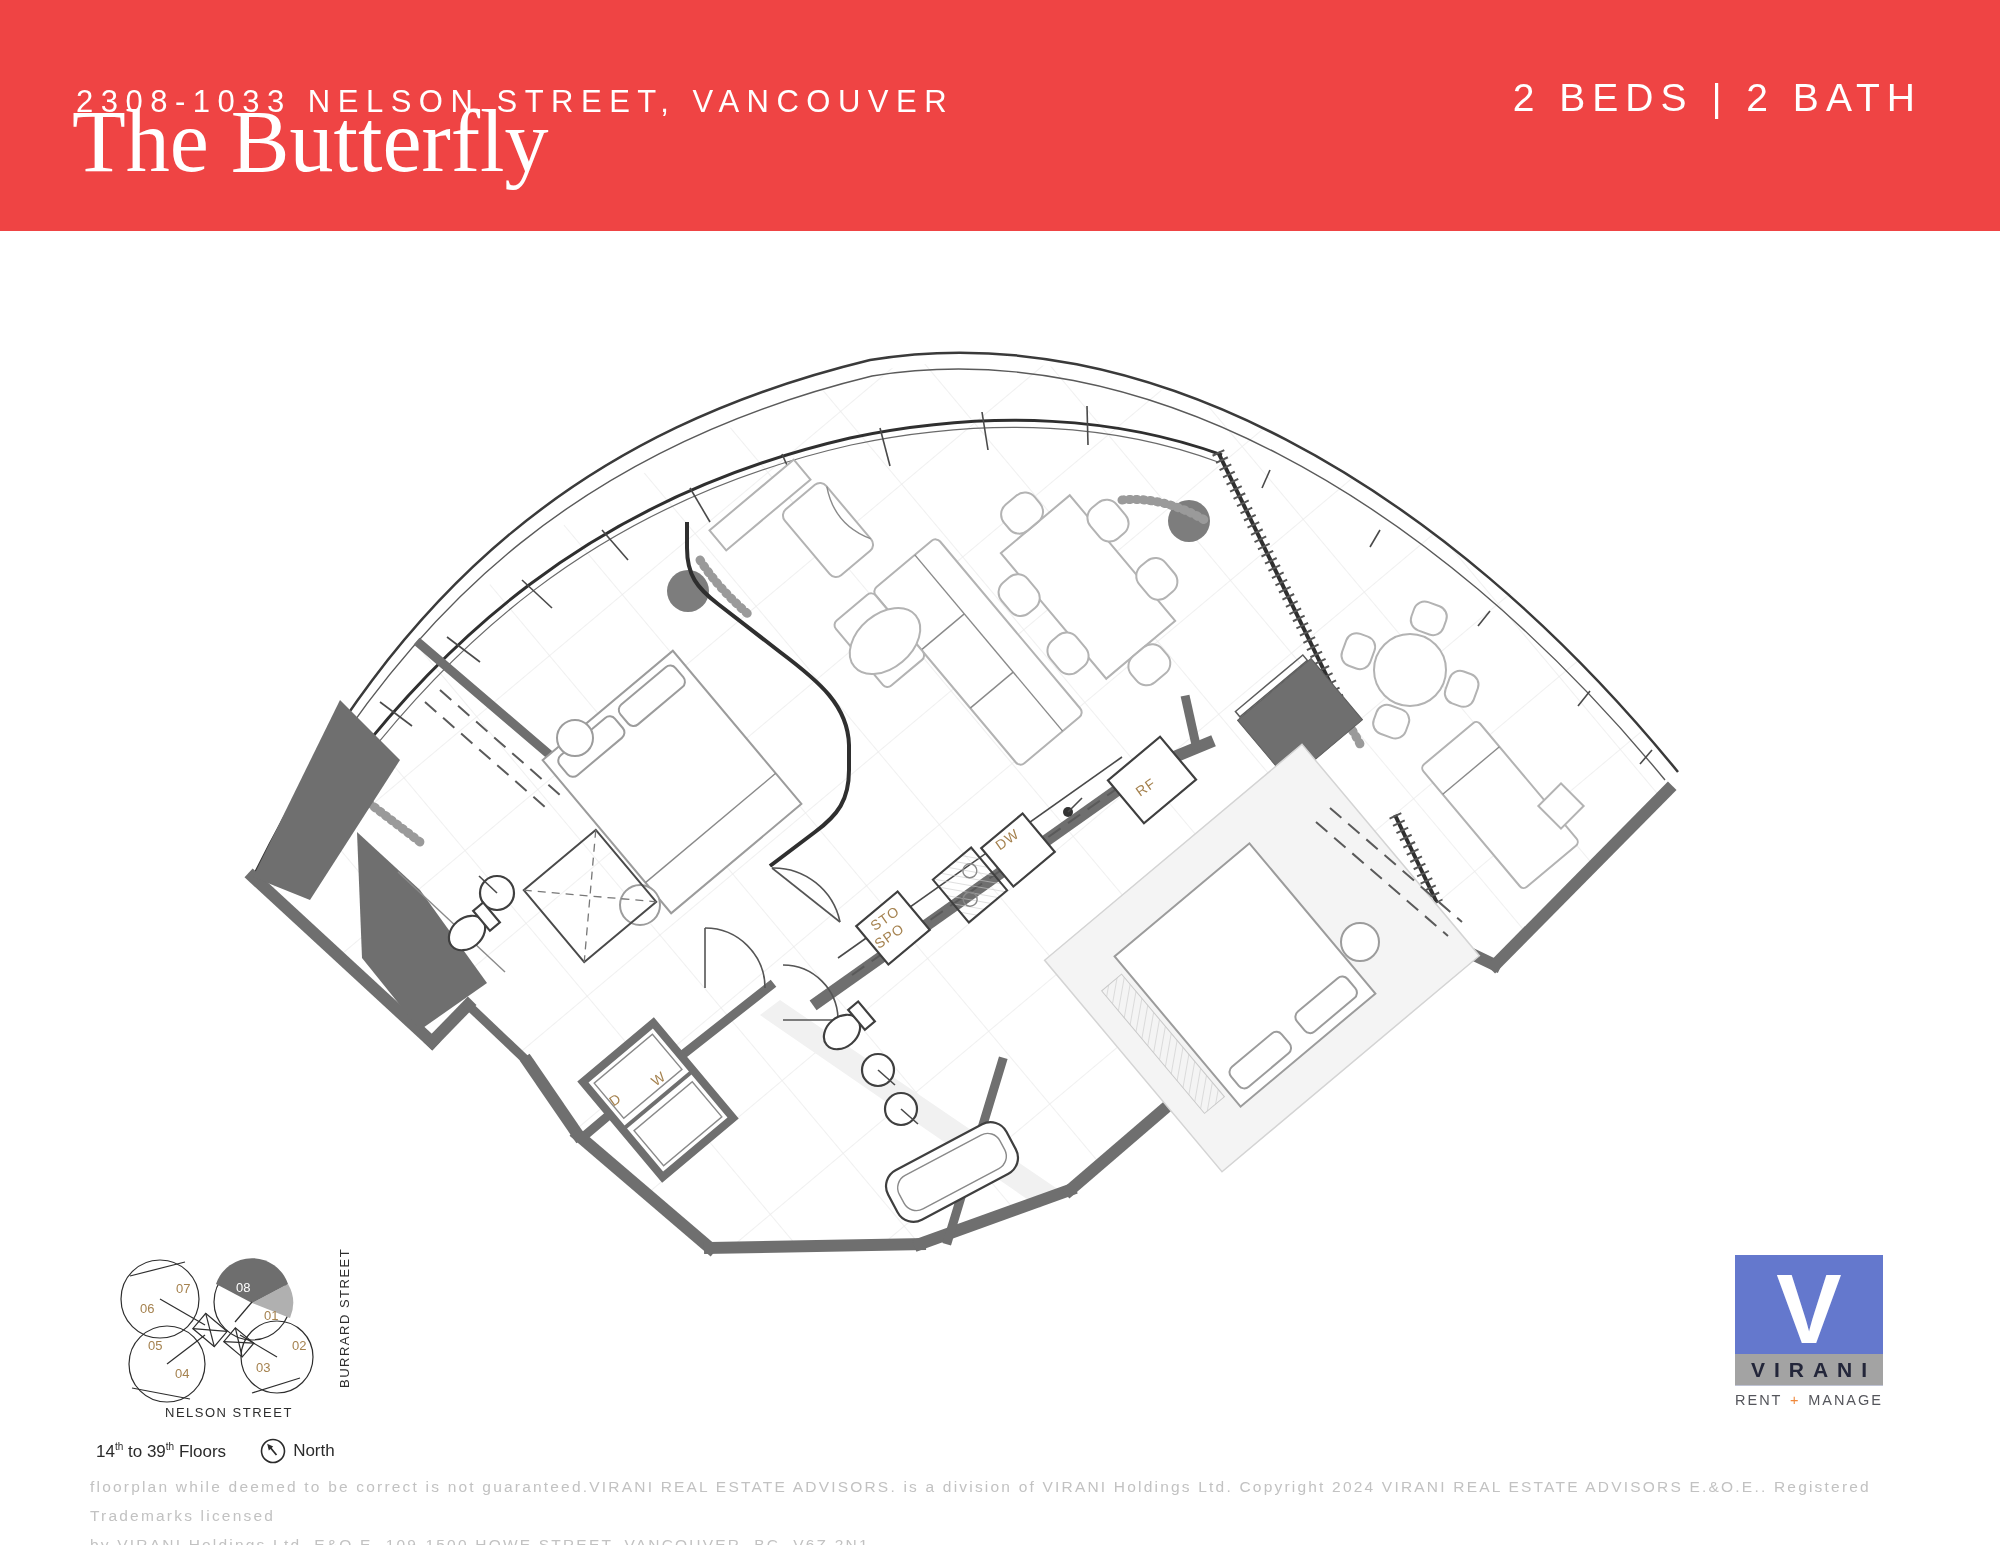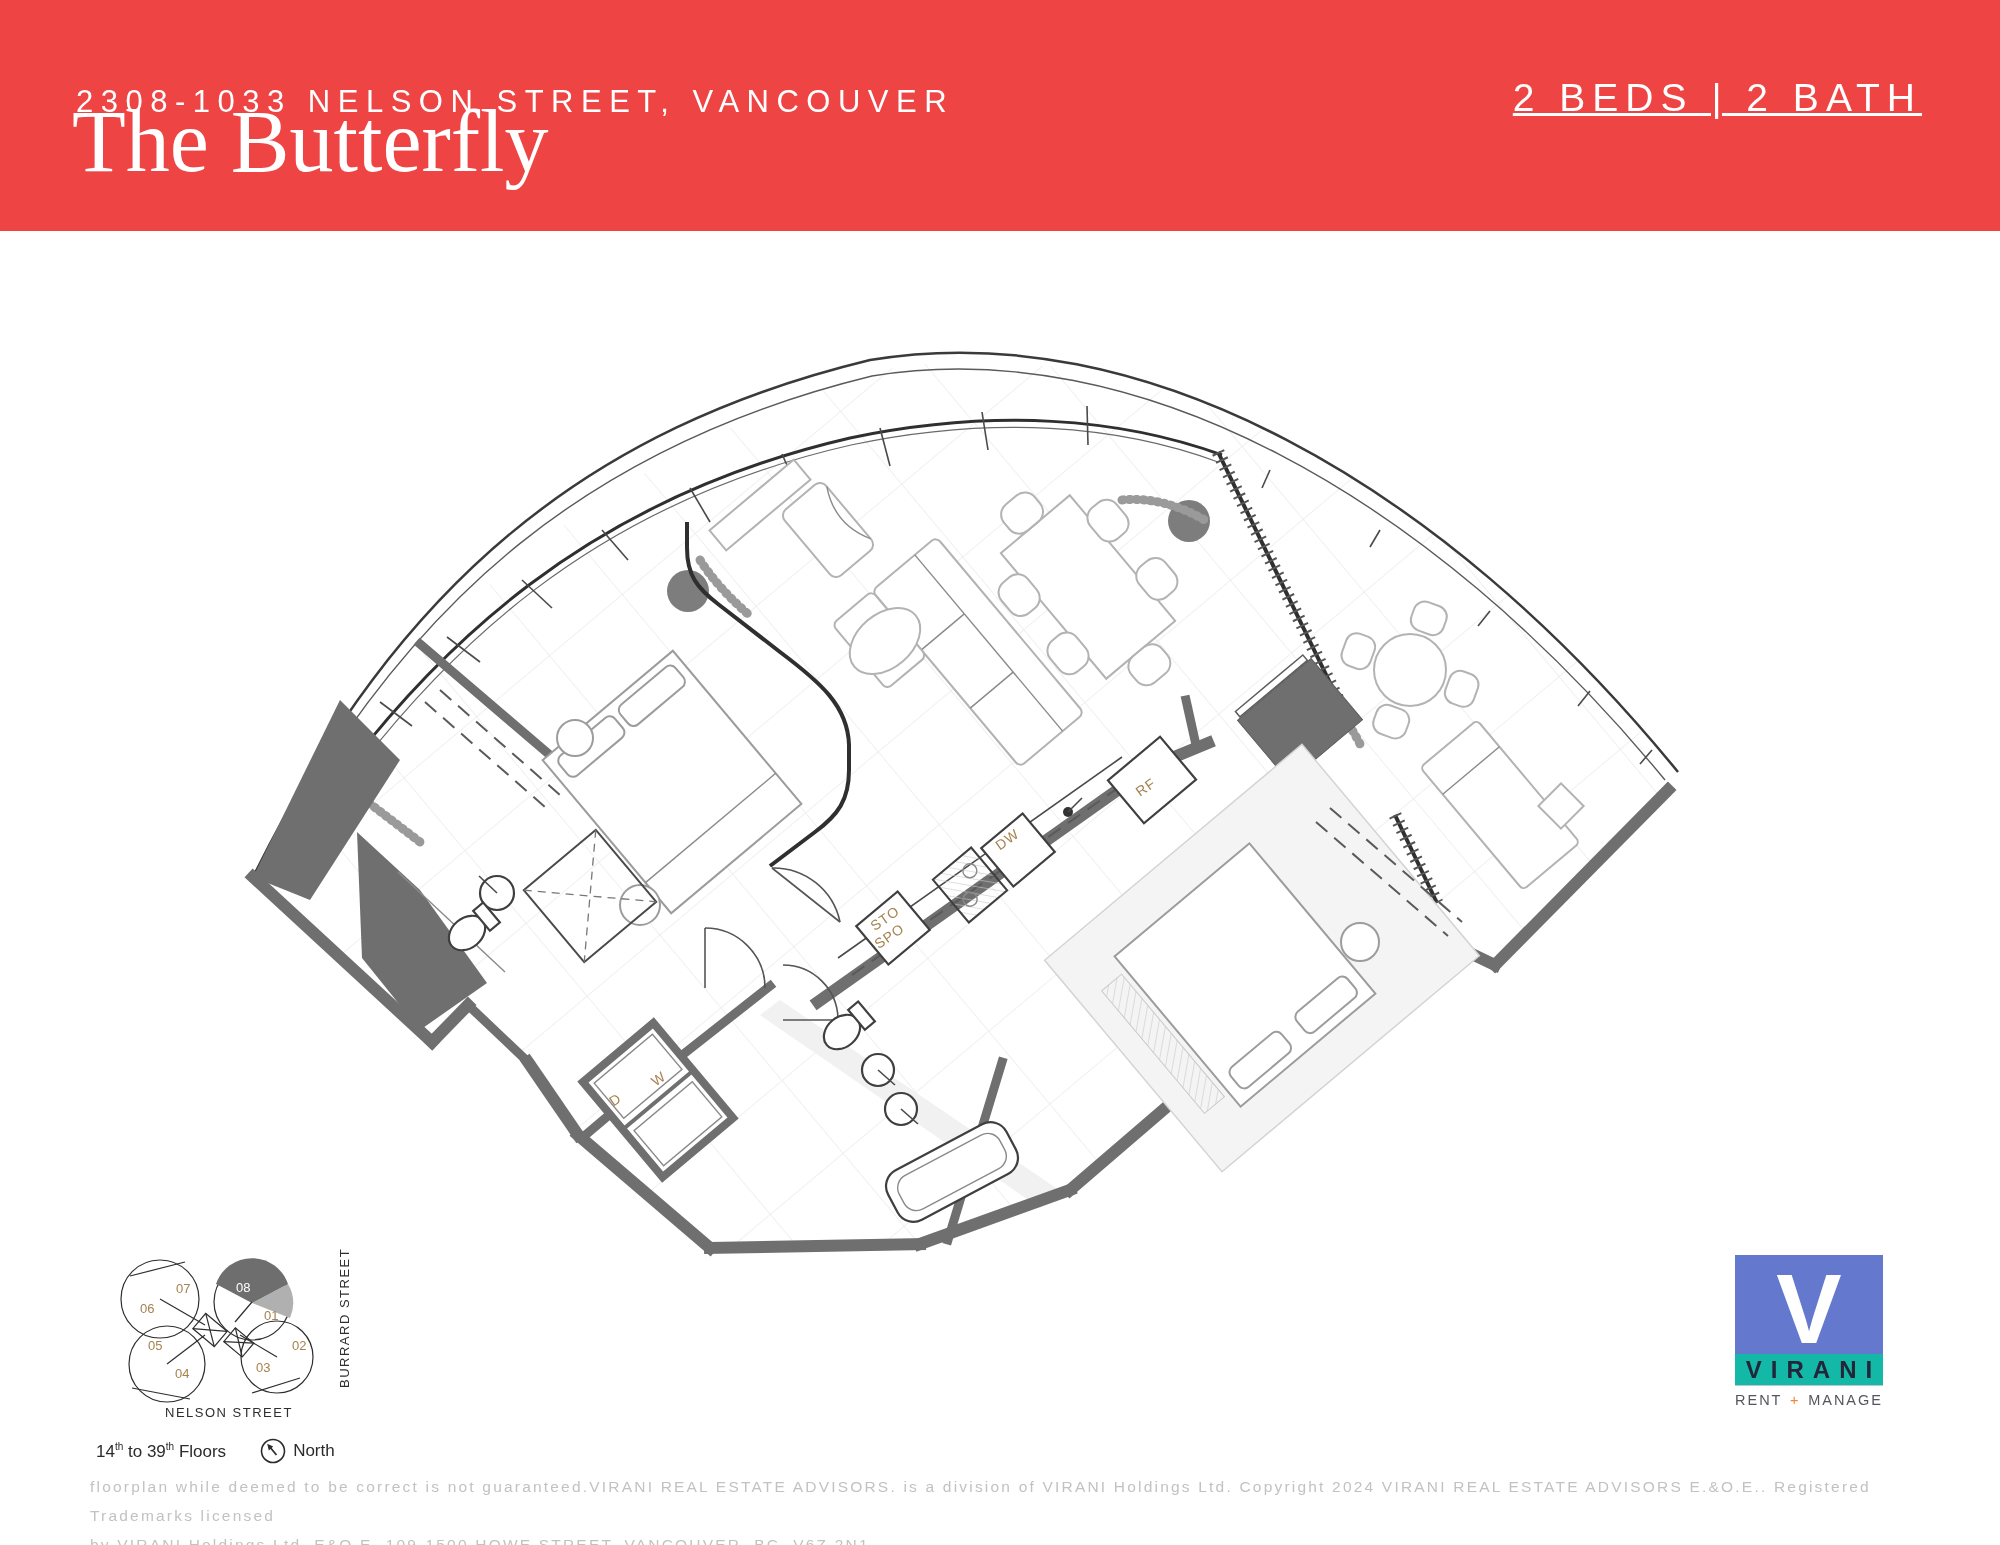--- a/index.html
+++ b/index.html
@@ -4,21 +4,21 @@
 <style>
   html,body{margin:0;padding:0;background:#ffffff;}
   .page{position:relative;width:2000px;height:1545px;background:#ffffff;overflow:hidden;
         font-family:"Liberation Sans",sans-serif;}
   
   .hdr{position:absolute;left:0;top:0;width:2000px;height:231px;background:#ef4444;}
   .hdr-address{position:absolute;left:76px;top:84px;color:#ffffff;font-size:31px;
                letter-spacing:7.5px;font-weight:400;white-space:nowrap;}
   .hdr-title{position:absolute;left:72px;top:98px;color:#ffffff;font-size:88px;line-height:1.0;
              font-family:"Liberation Serif",serif;white-space:nowrap;}
-  .hdr-right{position:absolute;right:78px;top:76px;text-align:right;color:#ffffff;text-decoration:underline;}
+  .hdr-right{position:absolute;right:78px;top:76px;text-align:right;color:#ffffff;}
   .hdr-specs1{font-size:39px;letter-spacing:7px;white-space:nowrap;}
   .hdr-specs2{font-size:39px;letter-spacing:5px;margin-top:14px;white-space:nowrap;}
   .hdr-specs3{font-size:23px;letter-spacing:3.5px;margin-top:18px;white-space:nowrap;}
   
   .plan-svg{position:absolute;left:230px;top:330px;}
   .wall{stroke:#6f6f6f;stroke-width:12;fill:none;stroke-linecap:square;}
   .wallthin{stroke:#6f6f6f;stroke-width:9;fill:none;stroke-linecap:square;}
   .arc1{stroke:#3a3a3a;stroke-width:2.5;fill:none;}
   .arc2{stroke:#5a5a5a;stroke-width:1.4;fill:none;}
   .glz{stroke:#2f2f2f;stroke-width:3;fill:none;}
@@ -38,22 +38,22 @@
   .kstreet{fill:#2e2e2e;font-family:"Liberation Sans",sans-serif;font-size:13px;letter-spacing:1.5px;}
   .kline{stroke:#2e2e2e;stroke-width:1.2;fill:none;}
   .floors-line{position:absolute;left:96px;top:1438px;font-size:17px;color:#2b2b2b;
                display:flex;align-items:center;gap:8px;}
   .floors-line sup{font-size:10px;}
   .north-wrap{display:flex;align-items:center;gap:7px;margin-left:26px;}
   
   .logo{position:absolute;left:1735px;top:1255px;width:148px;}
   .logo-sq{width:148px;height:99px;background:#6478cd;display:flex;align-items:center;justify-content:center;}
   .logo-v{color:#ffffff;font-size:98px;font-weight:bold;line-height:1;transform:translateY(4px);}
-  .logo-name{width:148px;height:31px;background:#14b8a6;display:flex;align-items:center;justify-content:center;
-             color:#23263a;font-size:24px;letter-spacing:9px;font-weight:bold;text-indent:9px;}
+  .logo-name{width:148px;height:31px;background:#a3a3a3;display:flex;align-items:center;justify-content:center;
+             color:#23263a;font-size:21px;letter-spacing:9px;font-weight:bold;text-indent:9px;}
   .logo-rule{width:148px;border-top:1px solid #bfc3d4;}
   .logo-tag{margin-top:6px;width:148px;display:flex;justify-content:space-between;
             color:#55565c;font-size:14.5px;letter-spacing:2px;font-weight:normal;}
   .logo-plus{color:#f0883a;}
   
   .disc{position:absolute;left:90px;top:1472px;width:1840px;color:#c2c2c2;
         font-size:15.5px;letter-spacing:2.2px;line-height:29px;}
 </style>
 </head>
 <body>

